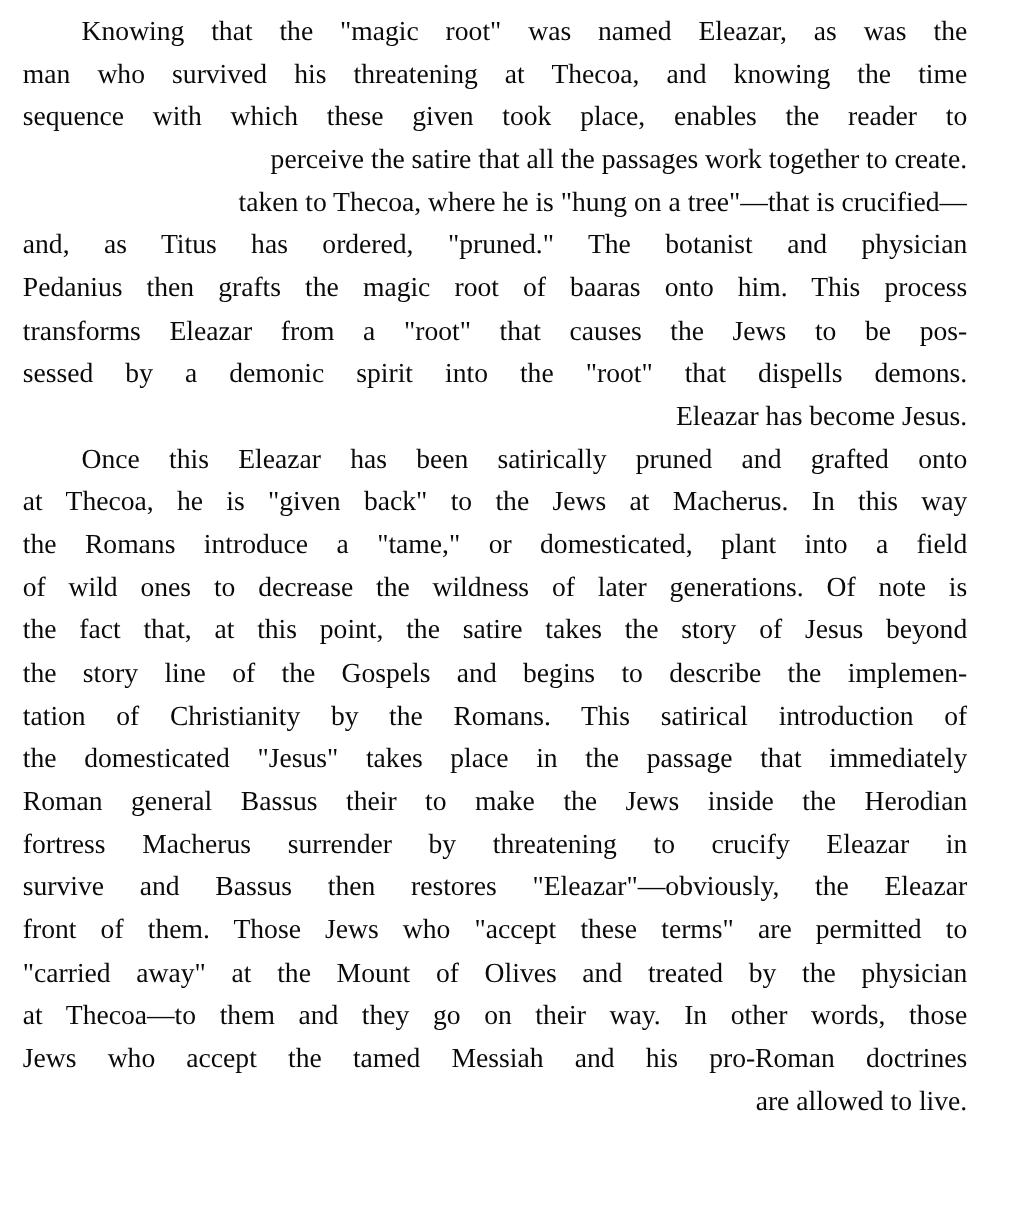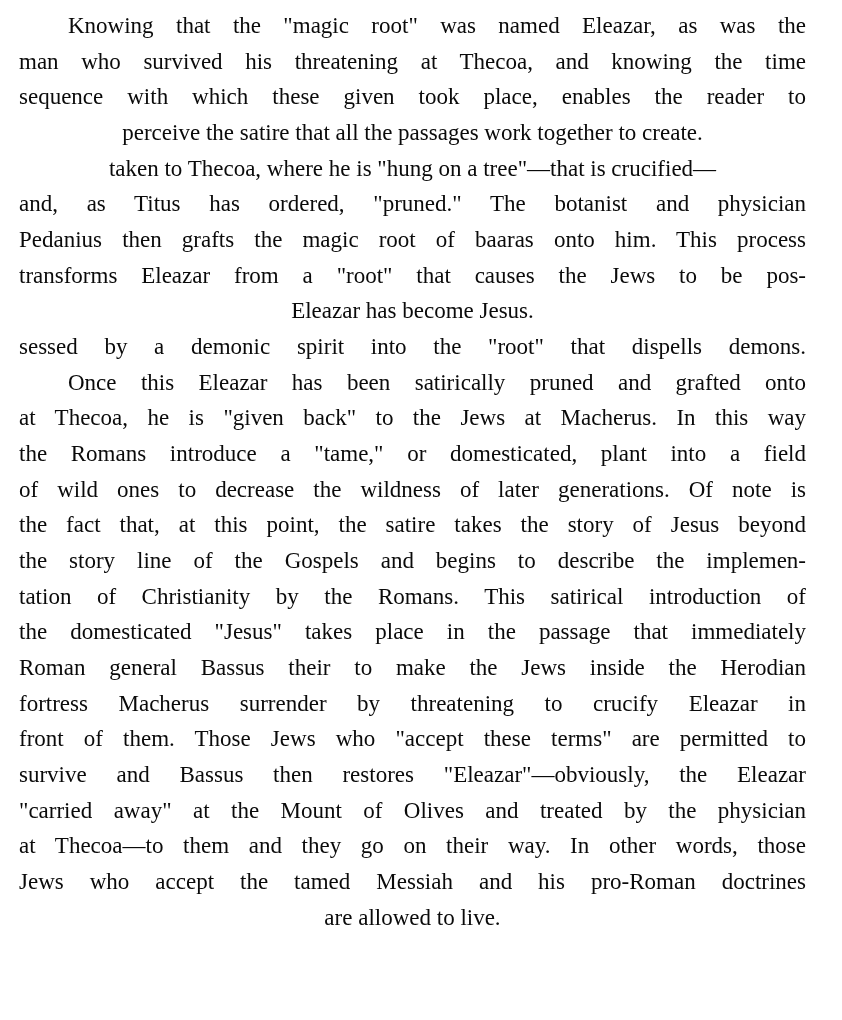--- a/index.html
+++ b/index.html
@@ -24,51 +24,51 @@
     font-size: 23px;
     color: #0a0a0a;
     white-space: normal;
     overflow: hidden;
   }
   .justify {
     text-align: justify;
     text-align-last: justify;
   }
   .left {
-    text-align: center;
+    text-align: right;
   }
   .indent {
     padding-left: 49px;
   }
 </style>
 </head>
 <body>
 
 <main class="page">
   <div id="text-block">
       <div class="line indent justify">Knowing that the "magic root" was named Eleazar, as was the</div>
       <div class="line justify">man who survived his threatening at Thecoa, and knowing the time</div>
       <div class="line justify">sequence with which these given took place, enables the reader to</div>
       <div class="line left">perceive the satire that all the passages work together to create.</div>
       <div class="line left">taken to Thecoa, where he is "hung on a tree"—that is crucified—</div>
       <div class="line justify">and, as Titus has ordered, "pruned." The botanist and physician</div>
       <div class="line justify">Pedanius then grafts the magic root of baaras onto him. This process</div>
       <div class="line justify">transforms Eleazar from a "root" that causes the Jews to be pos-</div>
+      <div class="line justify">sessed by a demonic spirit into the "root" that dispells demons.</div>
       <div class="line left">Eleazar has become Jesus.</div>
-      <div class="line justify">sessed by a demonic spirit into the "root" that dispells demons.</div>
       <div class="line indent justify">Once this Eleazar has been satirically pruned and grafted onto</div>
       <div class="line justify">at Thecoa, he is "given back" to the Jews at Macherus. In this way</div>
       <div class="line justify">the Romans introduce a "tame," or domesticated, plant into a field</div>
       <div class="line justify">of wild ones to decrease the wildness of later generations. Of note is</div>
       <div class="line justify">the fact that, at this point, the satire takes the story of Jesus beyond</div>
       <div class="line justify">the story line of the Gospels and begins to describe the implemen-</div>
       <div class="line justify">tation of Christianity by the Romans. This satirical introduction of</div>
       <div class="line justify">the domesticated "Jesus" takes place in the passage that immediately</div>
       <div class="line justify">Roman general Bassus their to make the Jews inside the Herodian</div>
       <div class="line justify">fortress Macherus surrender by threatening to crucify Eleazar in</div>
+      <div class="line justify">survive and Bassus then restores "Eleazar"—obviously, the Eleazar</div>
       <div class="line justify">front of them. Those Jews who "accept these terms" are permitted to</div>
-      <div class="line justify">survive and Bassus then restores "Eleazar"—obviously, the Eleazar</div>
       <div class="line justify">"carried away" at the Mount of Olives and treated by the physician</div>
       <div class="line justify">at Thecoa—to them and they go on their way. In other words, those</div>
       <div class="line justify">Jews who accept the tamed Messiah and his pro-Roman doctrines</div>
       <div class="line left">are allowed to live.</div>
     </div>
 </main>
 
 </body></html>

